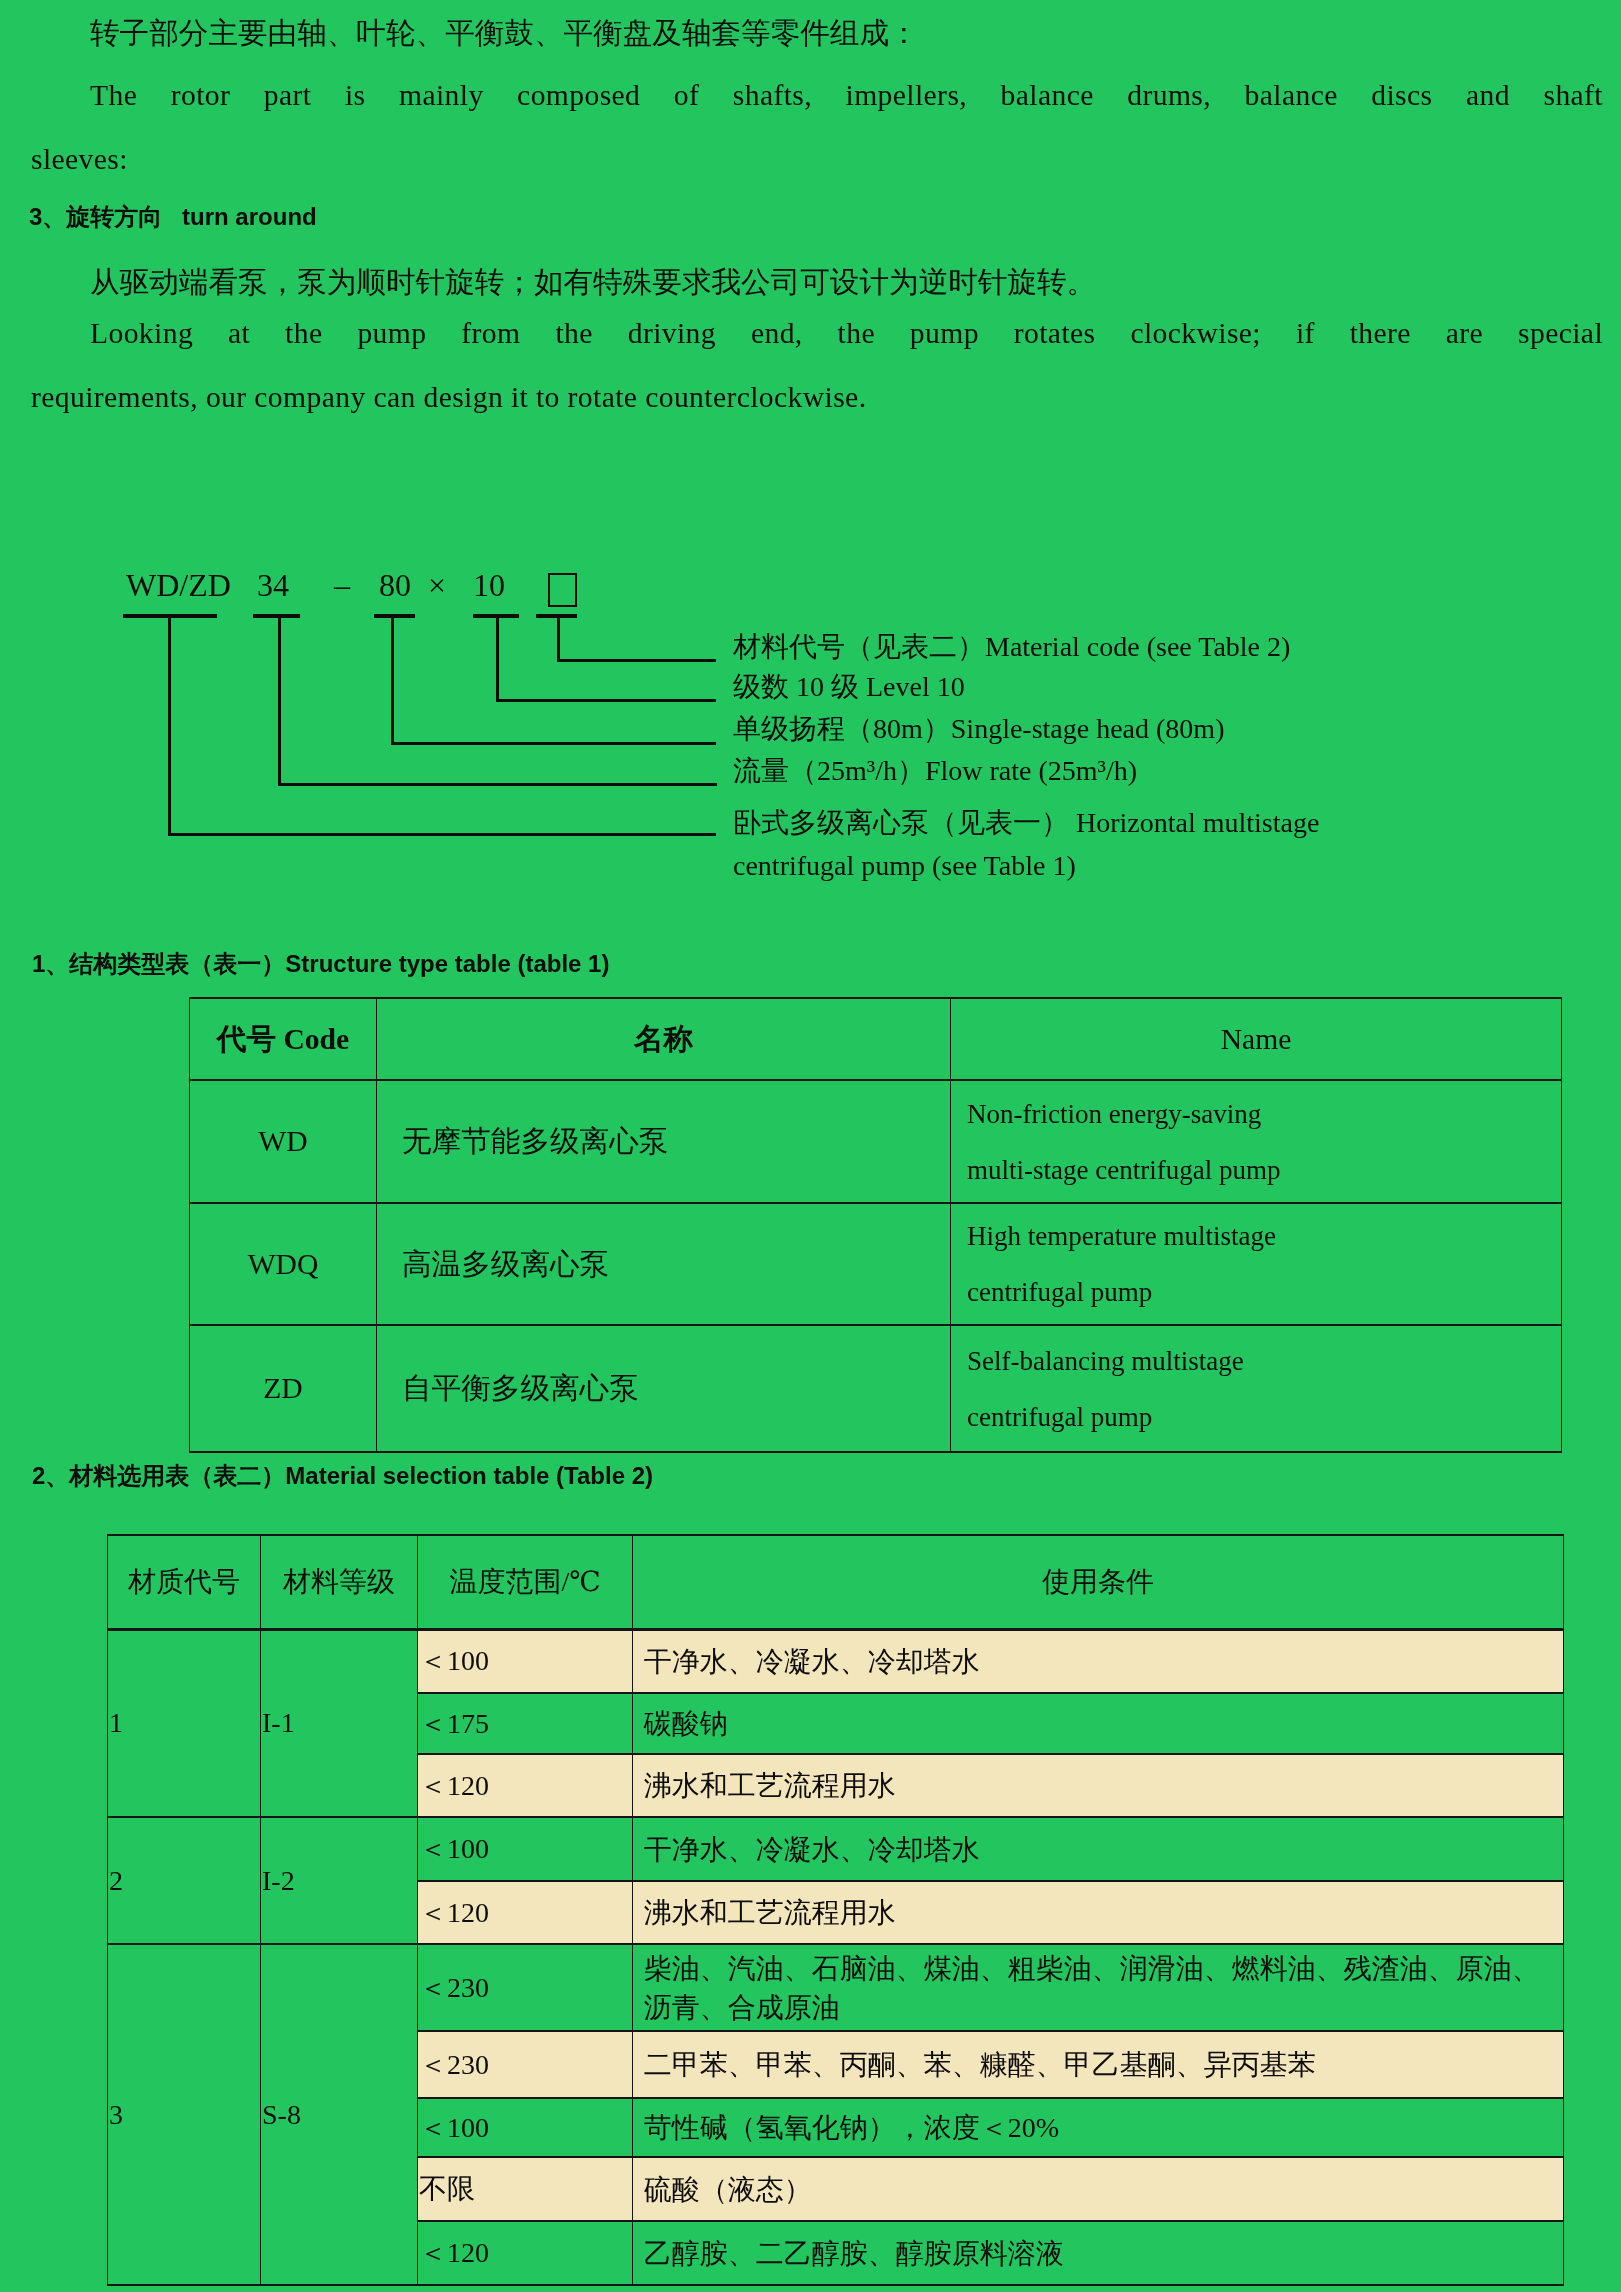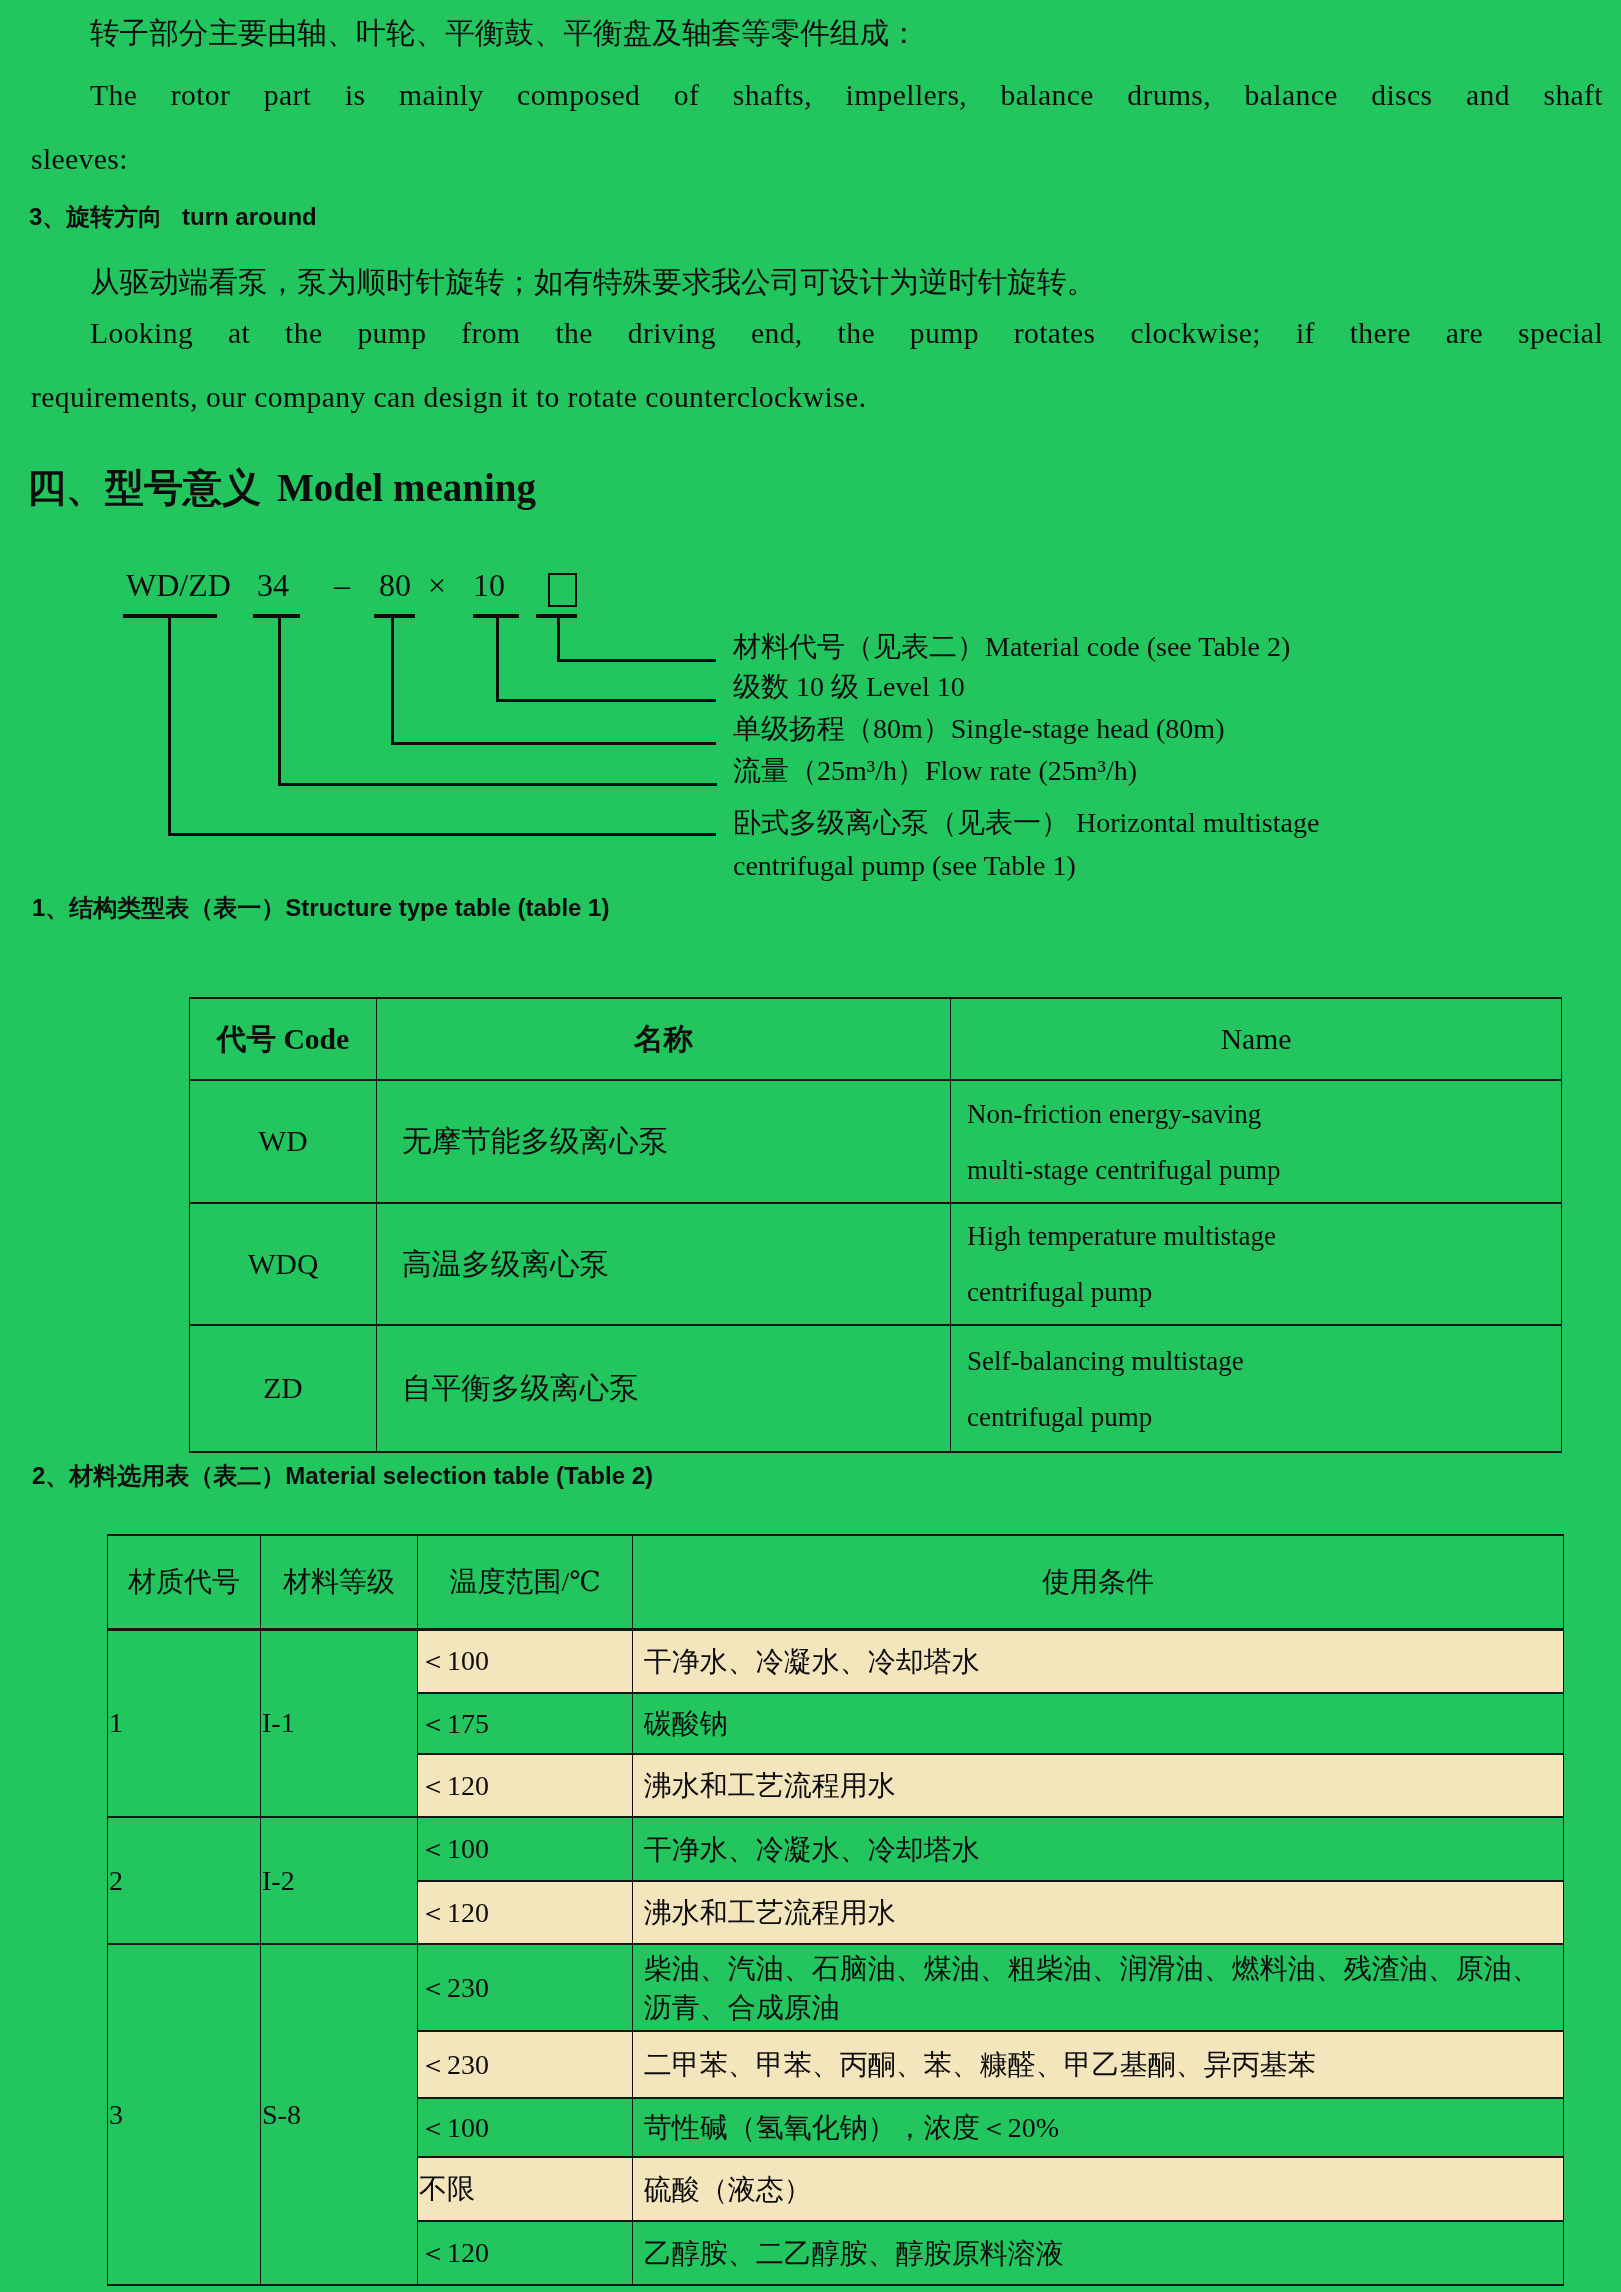--- a/index.html
+++ b/index.html
@@ -57,23 +57,20 @@
 
   <div class="abs h3" style="top:201px;left:29px;">
     <span class="h-sans">3、旋转方向</span><span class="hsp"></span><span class="h-sans">turn around</span>
   </div>
   <div class="abs para pwrap indent" style="top:260px;">从驱动端看泵，泵为顺时针旋转；如有特殊要求我公司可设计为逆时针旋转。</div>
   <div class="abs pwrap" style="top:301px;">
     <div class="enpara indent jfull">Looking at the pump from the driving end, the pump rotates clockwise; if there are special</div>
     <div class="enpara">requirements, our company can design it to rotate counterclockwise.</div>
   </div>
 
-  <div class="abs h4" style="top:461px;left:27px;">
-    <span>四、型号意义</span><span class="en">Model meaning</span>
-  </div>
 
   <div>
     <span class="abs mcode" style="left:126px;top:567px;">WD/ZD</span>
     <span class="abs mcode" style="left:257px;top:567px;">34</span>
     <span class="abs mcode" style="left:334px;top:567px;">–</span>
     <span class="abs mcode" style="left:379px;top:567px;">80</span>
     <span class="abs mcode" style="left:428px;top:567px;">×</span>
     <span class="abs mcode" style="left:473px;top:567px;">10</span>
     <span class="abs msquare" style="left:548px;top:573px;"></span>
 
@@ -95,21 +92,21 @@
     <div class="abs hline" style="left:278px;top:783px;width:439px;"></div>
     <div class="abs hline" style="left:168px;top:833px;width:548px;"></div>
 
     <div class="abs mlabel" style="left:733px;top:627px;">材料代号（见表二）Material code (see Table 2)</div>
     <div class="abs mlabel" style="left:733px;top:667px;">级数 10 级  Level 10</div>
     <div class="abs mlabel" style="left:733px;top:709px;">单级扬程（80m）Single-stage head (80m)</div>
     <div class="abs mlabel" style="left:733px;top:751px;">流量（25m³/h）Flow rate (25m³/h)</div>
     <div class="abs mlabel2" style="left:733px;top:801px;">卧式多级离心泵（见表一） Horizontal multistage centrifugal pump (see Table 1)</div>
   </div>
 
-  <div class="abs h3" style="top:892px;left:32px;">
+  <div class="abs h3" style="top:948px;left:32px;">
     <span class="h-sans">1、结构类型表（表一）</span><span class="h-sans">Structure type table (table 1)</span>
   </div>
 
   <table class="abs t1" style="left:189px;top:997px;">
     <colgroup>
         <col style="width:187px;">
         <col style="width:574px;">
         <col style="width:611px;">
       </colgroup>
     <tbody>

